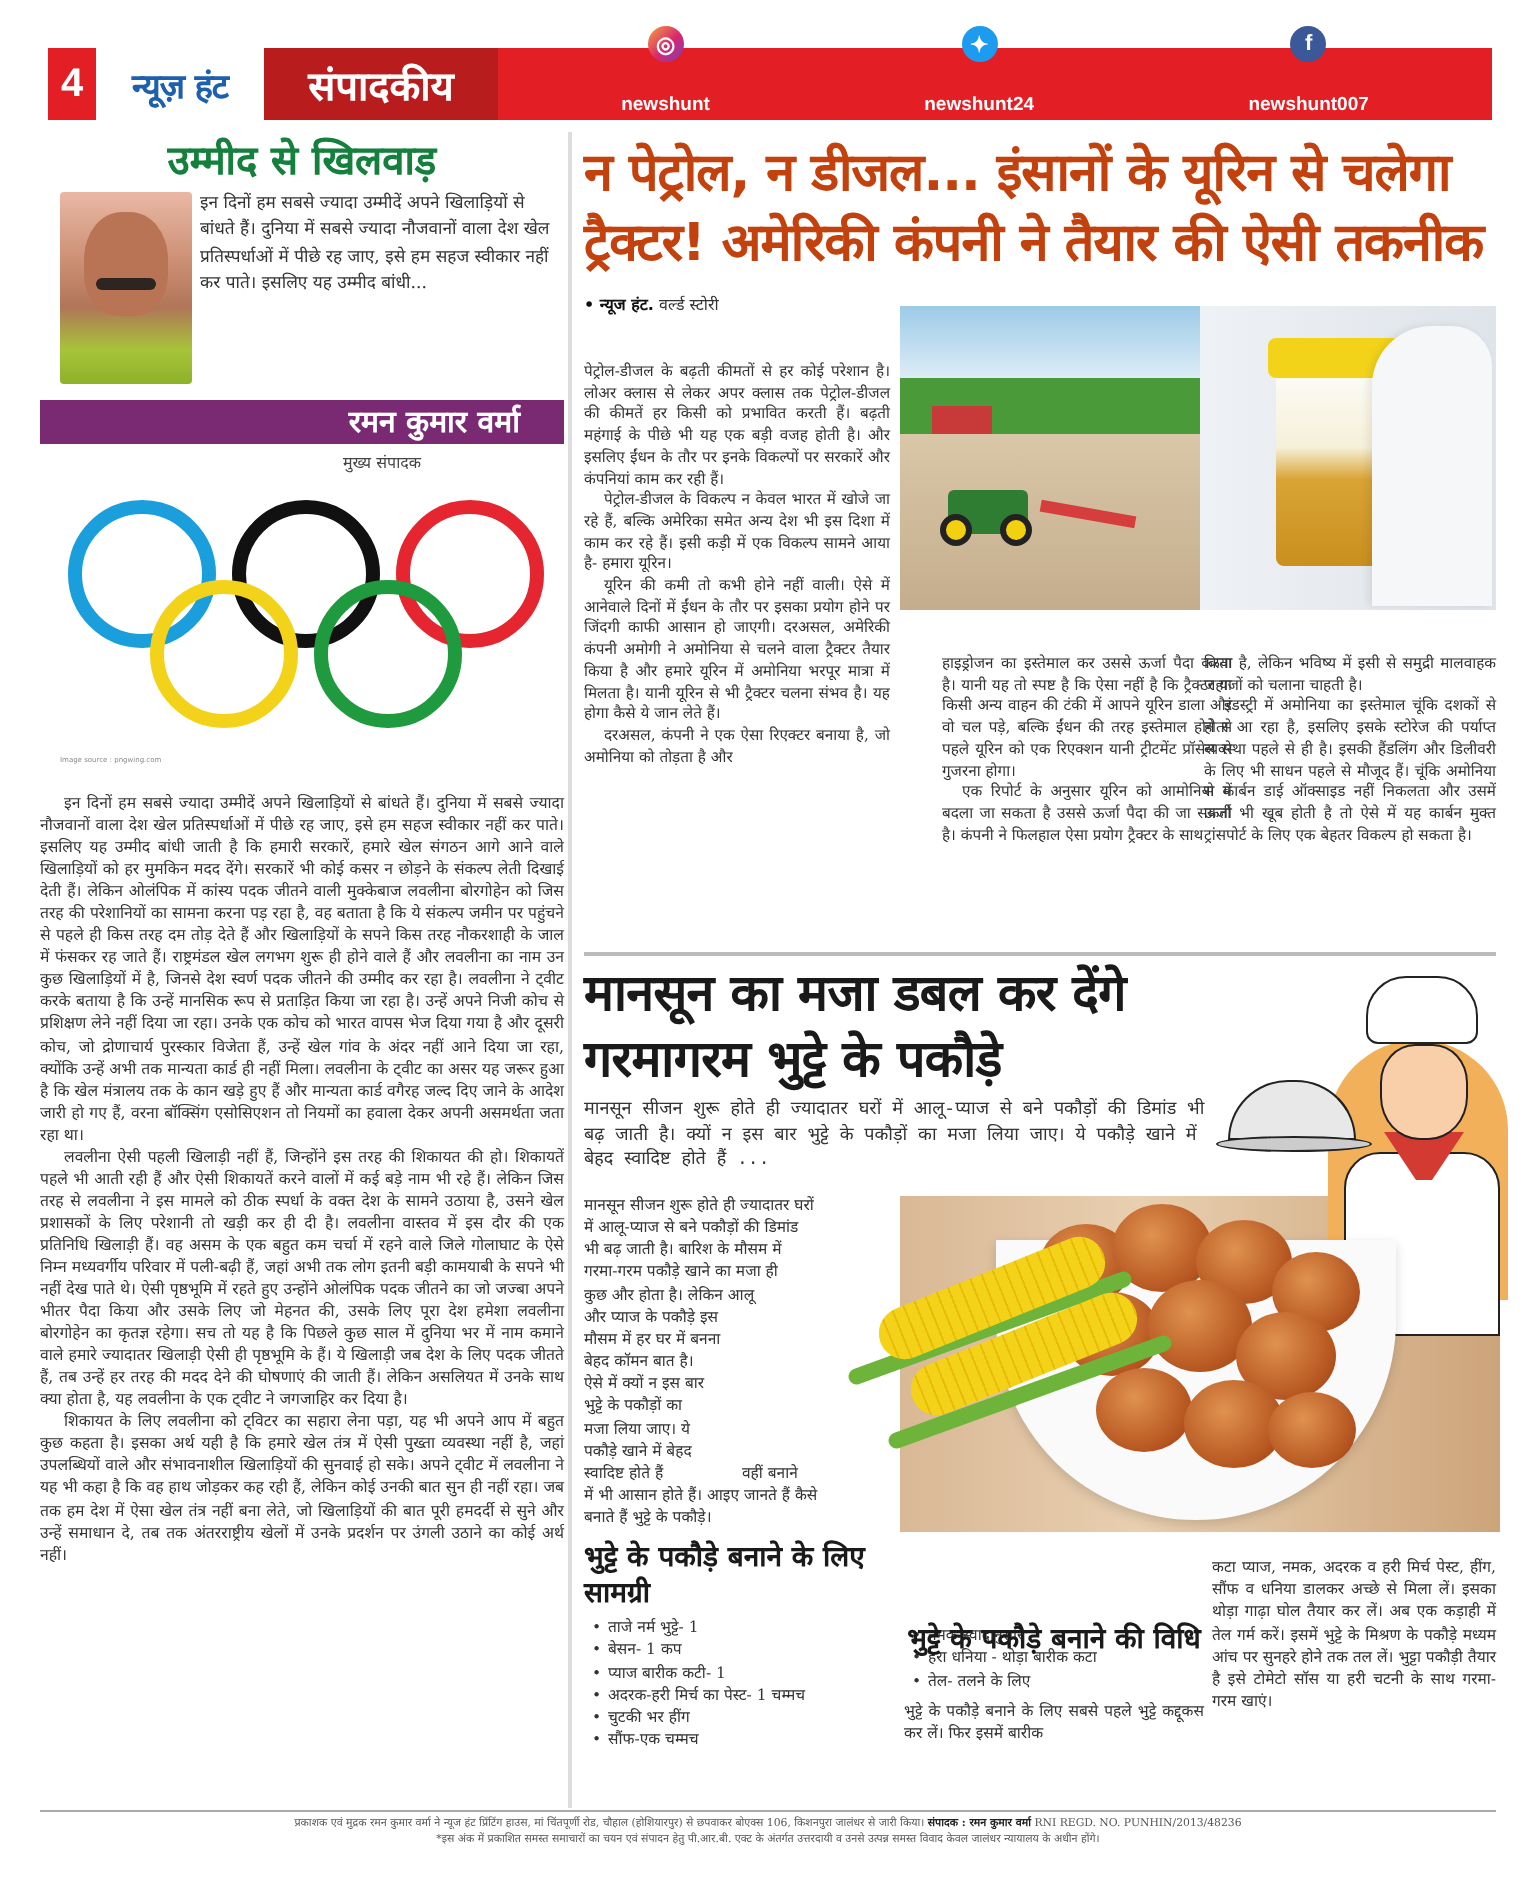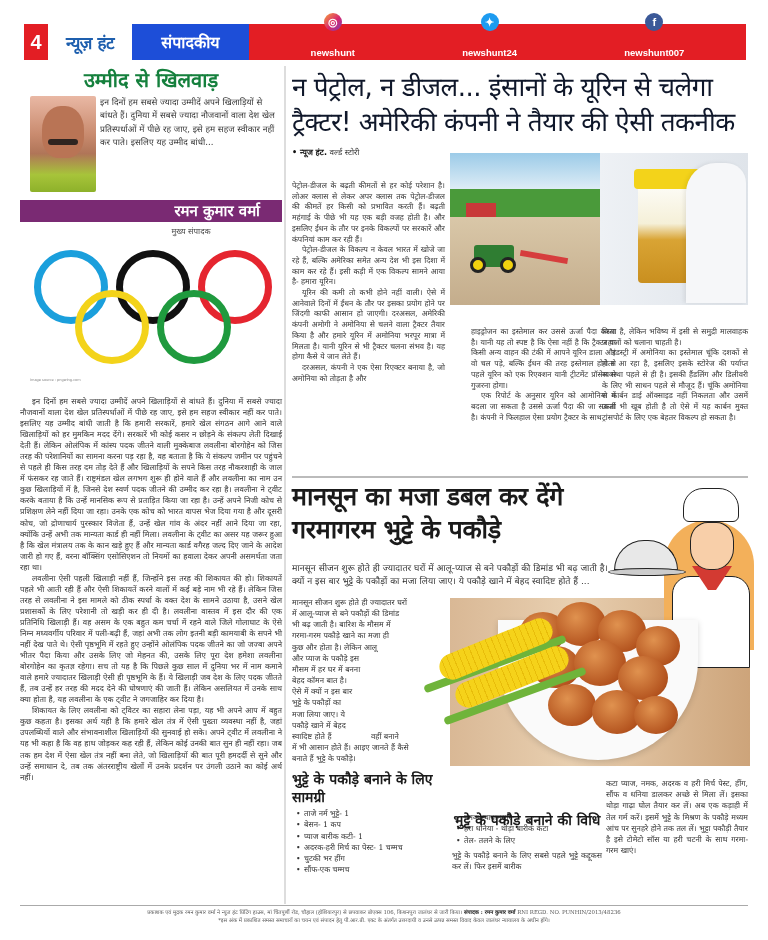--- a/index.html
+++ b/index.html
@@ -4,21 +4,21 @@
 <style>
   * { box-sizing: border-box; margin: 0; padding: 0; }
   html, body { width: 768px; height: 940px; background: #fff; overflow: hidden; }
   body { font-family: "DejaVu Sans", sans-serif; color: #222; position: relative; }
 
   
   .masthead { position: absolute; top: 24px; left: 24px; width: 722px; height: 36px; display: flex; }
   .page-num { width: 24px; height: 36px; background: #e31e24; color: #fff; font-family: "Liberation Sans", sans-serif; font-size: 20px; font-weight: bold; display: flex; align-items: center; justify-content: center; }
   .brand { width: 84px; height: 36px; background: #fff; color: #1e5fae; font-size: 17px; font-weight: bold; display: flex; align-items: center; justify-content: center; letter-spacing: -0.5px; }
   .dateline { width: 168px; height: 36px; background: #e31e24; color: #fff; font-family: "Liberation Sans", sans-serif; font-size: 10.5px; font-weight: bold; line-height: 12px; padding: 7px 4px; }
-  .section-title { width: 117px; height: 36px; background: #1d4ed8; color: #fff; font-size: 16px; font-weight: bold; display: flex; align-items: center; justify-content: center; }
+  .section-title { width: 117px; height: 36px; background: #b91c1c; color: #fff; font-size: 20px; font-weight: bold; display: flex; align-items: center; justify-content: center; }
   .socials { flex: 1; height: 36px; background: #e31e24; display: flex; justify-content: space-around; align-items: flex-end; padding: 0 8px 2px 8px; }
   .social { display: flex; flex-direction: column; align-items: center; }
   .social .ic { width: 18px; height: 18px; border-radius: 50%; display: flex; align-items: center; justify-content: center; color: #fff; font-size: 11px; font-weight: bold; font-family: "Liberation Sans", sans-serif; }
   .social .ic.ig { background: linear-gradient(135deg, #f9a03c, #d6286f 55%, #7b3fb5); }
   .social .ic.tw { background: #1d9bf0; }
   .social .ic.fb { background: #3b5998; }
   .social .handle { color: #fff; font-family: "Liberation Sans", sans-serif; font-size: 9.5px; font-weight: bold; margin-top: 16px; }
 
   
   .left-col { position: absolute; left: 20px; top: 66px; width: 262px; }
@@ -35,21 +35,21 @@
   .rings { position: relative; height: 150px; margin-top: 8px; }
   .ring { position: absolute; width: 74px; height: 74px; border-radius: 50%; border: 7px solid; }
   .img-credit { position: absolute; left: 10px; bottom: 12px; font-size: 3.5px; color: #888; }
 
   .ed-body { font-family: "DejaVu Serif", serif; font-size: 7.85px; line-height: 11.05px; color: #333; text-align: justify; margin-top: 2px; }
   .ed-body p { text-indent: 12px; }
   .vrule2 { position: absolute; left: 284px; top: 66px; width: 2px; height: 838px; background: #ddd; }
 
   
   .story1 { position: absolute; left: 292px; top: 70px; width: 456px; }
-  .s1-headline { font-size: 26px; line-height: 35px; font-weight: normal; color: #0f172a; letter-spacing: -0.5px; }
+  .s1-headline { font-size: 26px; line-height: 35px; font-weight: bold; color: #c2410c; letter-spacing: -0.5px; }
   .byline { font-size: 8px; margin-top: 6px; color: #333; }
   .byline b { font-weight: bold; color: #111; }
   .s1-image { position: absolute; left: 158px; top: 83px; width: 298px; height: 152px; overflow: hidden; }
   .farm-sky { position: absolute; left: 0; top: 0; width: 160px; height: 42px; background: linear-gradient(180deg, #9ccbe8, #e8f2f8); }
   .farm-trees { position: absolute; left: 0; top: 36px; width: 160px; height: 30px; background: #4a9a3a; }
   .farm-field { position: absolute; left: 0; top: 64px; width: 160px; height: 88px; background: linear-gradient(180deg, #d9c7a8, #c4ad8c); }
   .farm-barn { position: absolute; left: 16px; top: 50px; width: 30px; height: 14px; background: #c83939; }
   .tractor { position: absolute; left: 24px; top: 92px; width: 40px; height: 22px; background: #2f7d32; border-radius: 3px; }
   .tractor-wheel { position: absolute; width: 16px; height: 16px; border-radius: 50%; background: #f2d10f; border: 3px solid #222; }
   .harrow { position: absolute; left: 70px; top: 101px; width: 48px; height: 6px; background: #d63d3d; transform: rotate(10deg); }
@@ -60,21 +60,21 @@
 
   .s1-col { position: absolute; font-family: "DejaVu Serif", serif; font-size: 7.65px; line-height: 10.7px; color: #333; text-align: justify; }
   .s1-col p { text-indent: 10px; }
   .s1-col p.first { text-indent: 0; }
 
   .hrule { position: absolute; left: 292px; top: 476px; width: 456px; height: 2px; background: #bbb; }
 
   
   .story2 { position: absolute; left: 292px; top: 480px; width: 456px; }
   .s2-headline { font-size: 25px; line-height: 33px; font-weight: bold; color: #1a1a1a; letter-spacing: -0.3px; }
-  .s2-dek { font-size: 9px; line-height: 12.5px; color: #333; margin-top: 16px; width: 320px; }
+  .s2-dek { font-size: 9px; line-height: 12.5px; color: #333; margin-top: 3px; width: 320px; font-family: Liberation Mono, monospace; }
   .wood { position: absolute; left: 450px; top: 598px; width: 300px; height: 168px; background: linear-gradient(90deg, #d9b895 0%, #e8cfb0 40%, #cda47a 100%); }
   .bowl { position: absolute; left: 498px; top: 620px; width: 200px; height: 140px; background: #fafafa; border-radius: 0 0 100px 100px; box-shadow: 0 2px 6px rgba(0,0,0,0.15); }
   .pakora { position: absolute; border-radius: 50%; background: radial-gradient(circle at 40% 35%, #e0924f, #b4541f 70%, #8d3e14); }
   .corn { position: absolute; width: 120px; height: 26px; border-radius: 14px; background: repeating-linear-gradient(90deg, #f5d21a 0 5px, #e8bd0a 5px 6px); transform: rotate(-22deg); }
   .husk { position: absolute; width: 150px; height: 8px; background: #6fb43a; border-radius: 6px; transform: rotate(-20deg); }
   .chef-bg { position: absolute; left: 664px; top: 520px; width: 90px; height: 130px; background: #f3b05a; border-radius: 45px 45px 0 0; }
   .chef-hat { position: absolute; left: 683px; top: 488px; width: 56px; height: 34px; background: #fff; border: 1.5px solid #222; border-radius: 20px 20px 6px 6px; }
   .chef-face { position: absolute; left: 690px; top: 522px; width: 44px; height: 48px; background: #f8cfa9; border: 1.5px solid #222; border-radius: 40% 40% 45% 45%; }
   .chef-body { position: absolute; left: 672px; top: 576px; width: 78px; height: 92px; background: #fff; border: 1.5px solid #222; border-radius: 18px 18px 0 0; }
   .chef-scarf { position: absolute; left: 692px; top: 566px; width: 40px; height: 24px; background: #d33a32; clip-path: polygon(0 0, 100% 0, 60% 100%, 40% 100%); }

